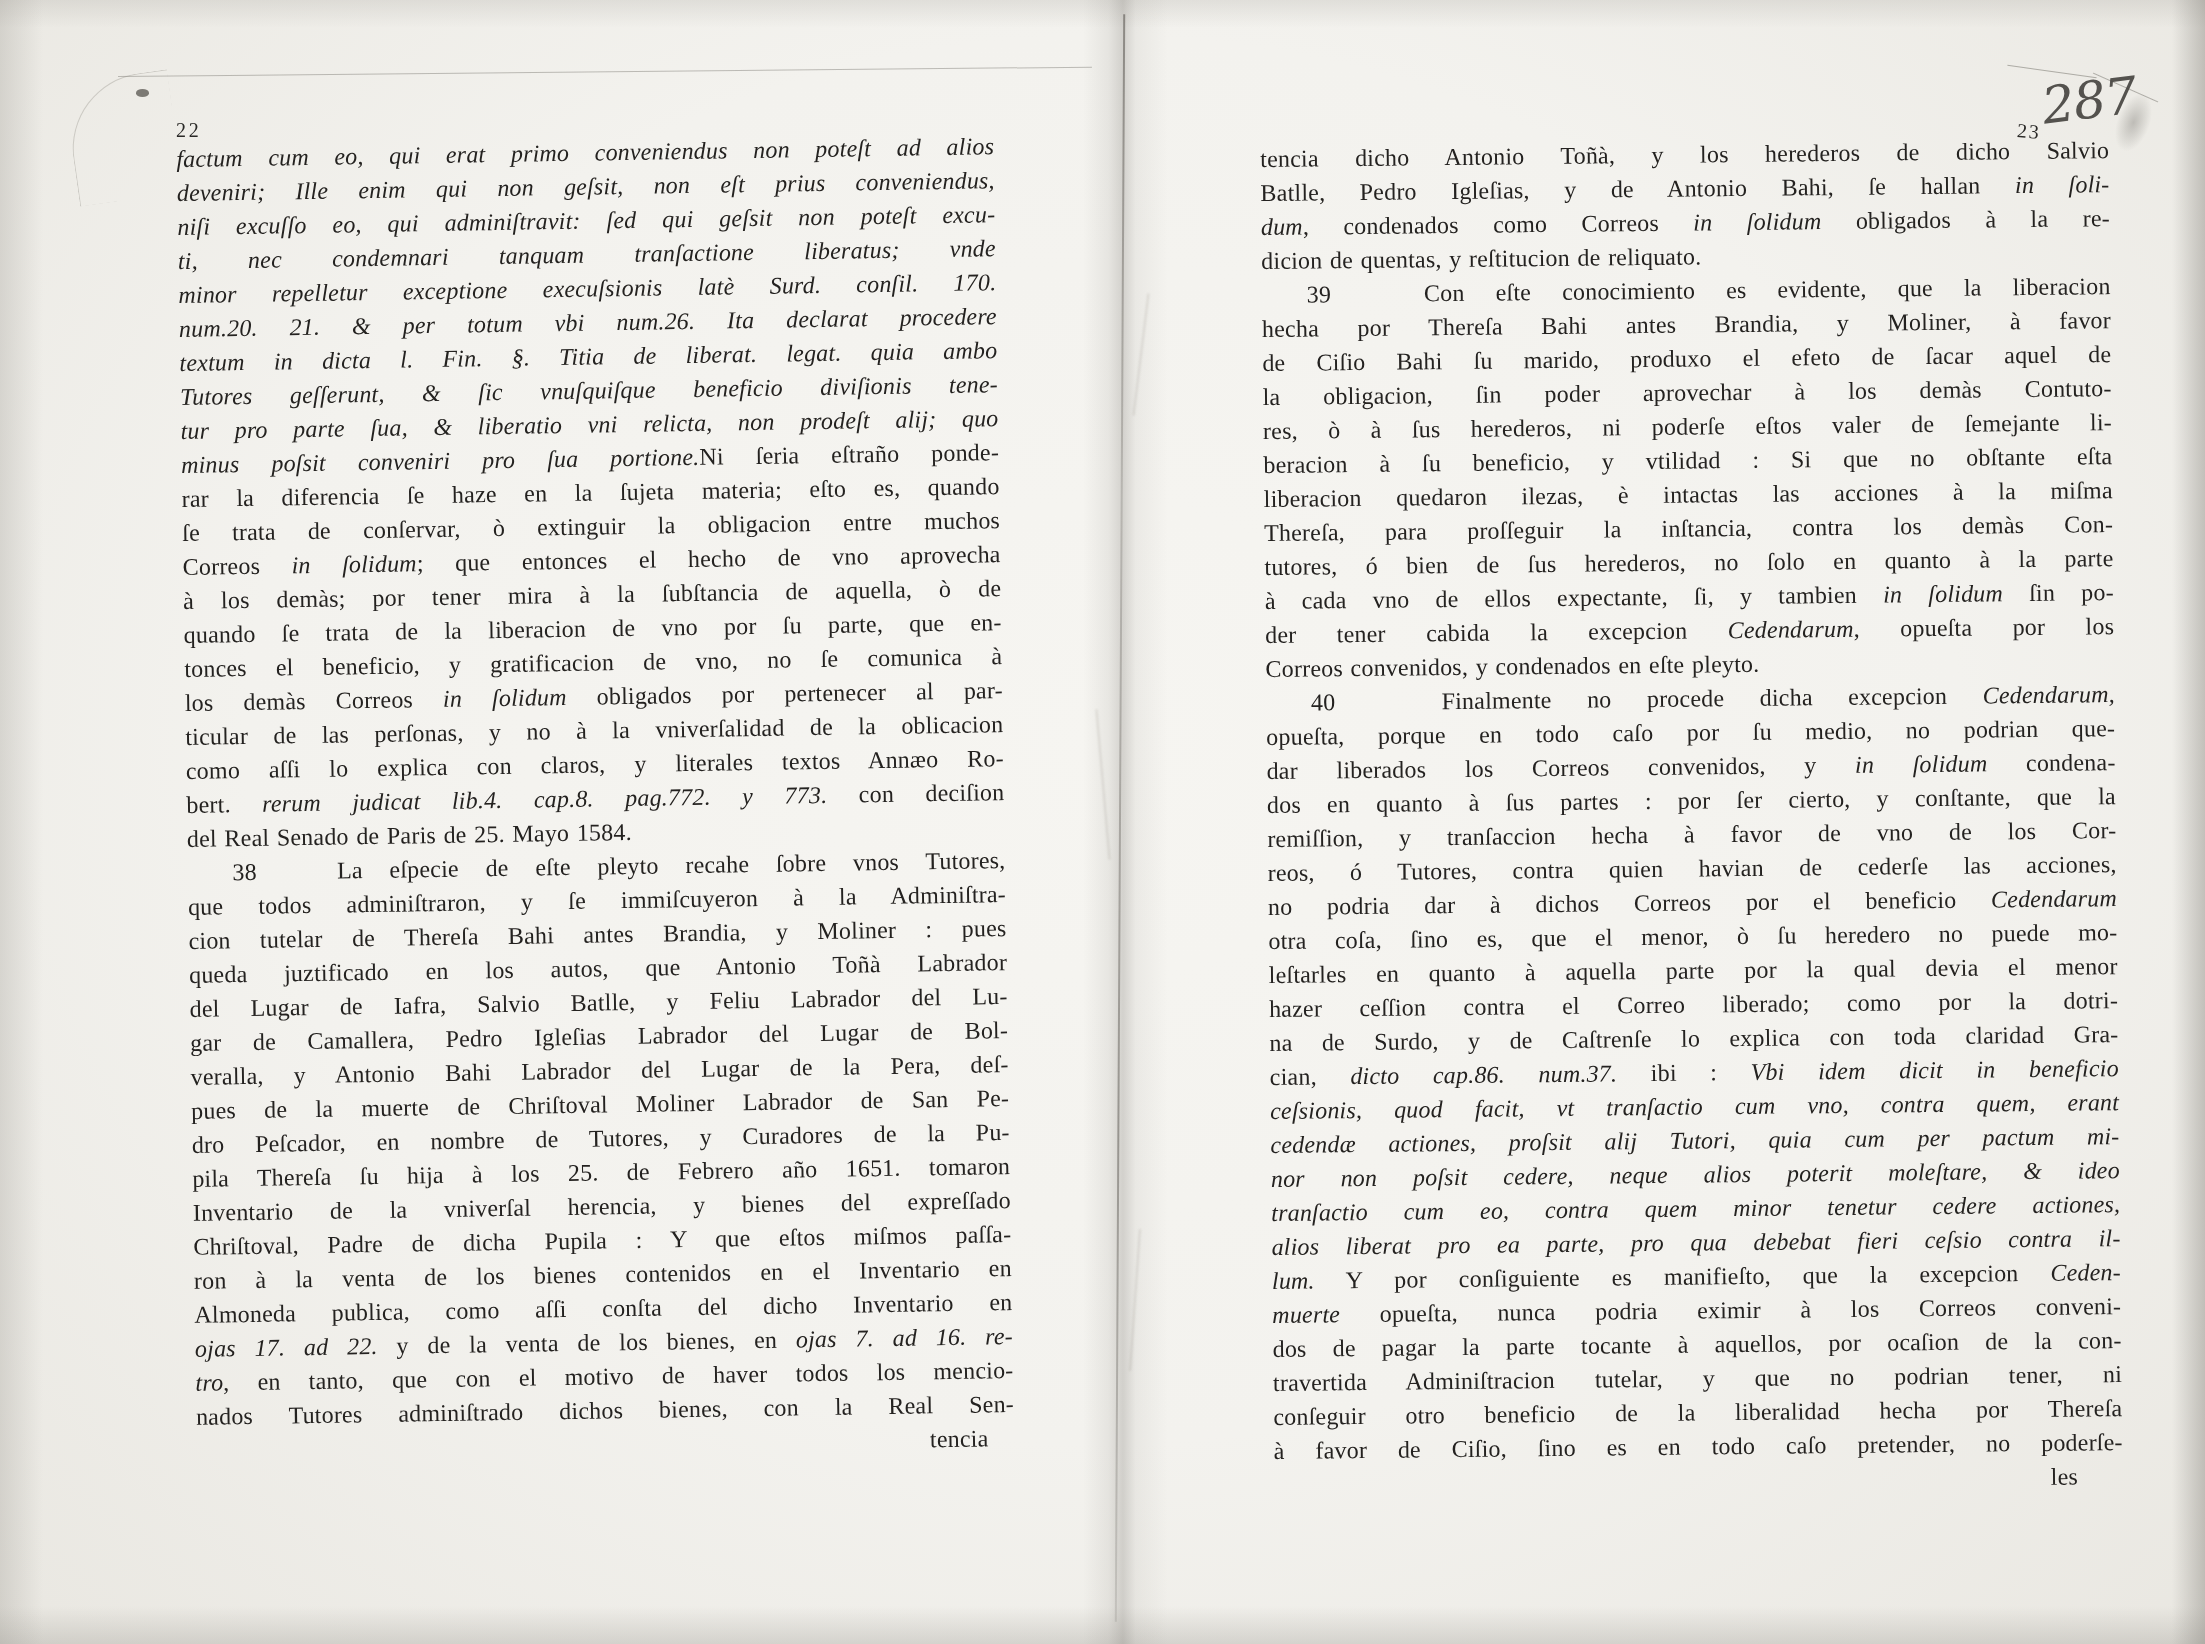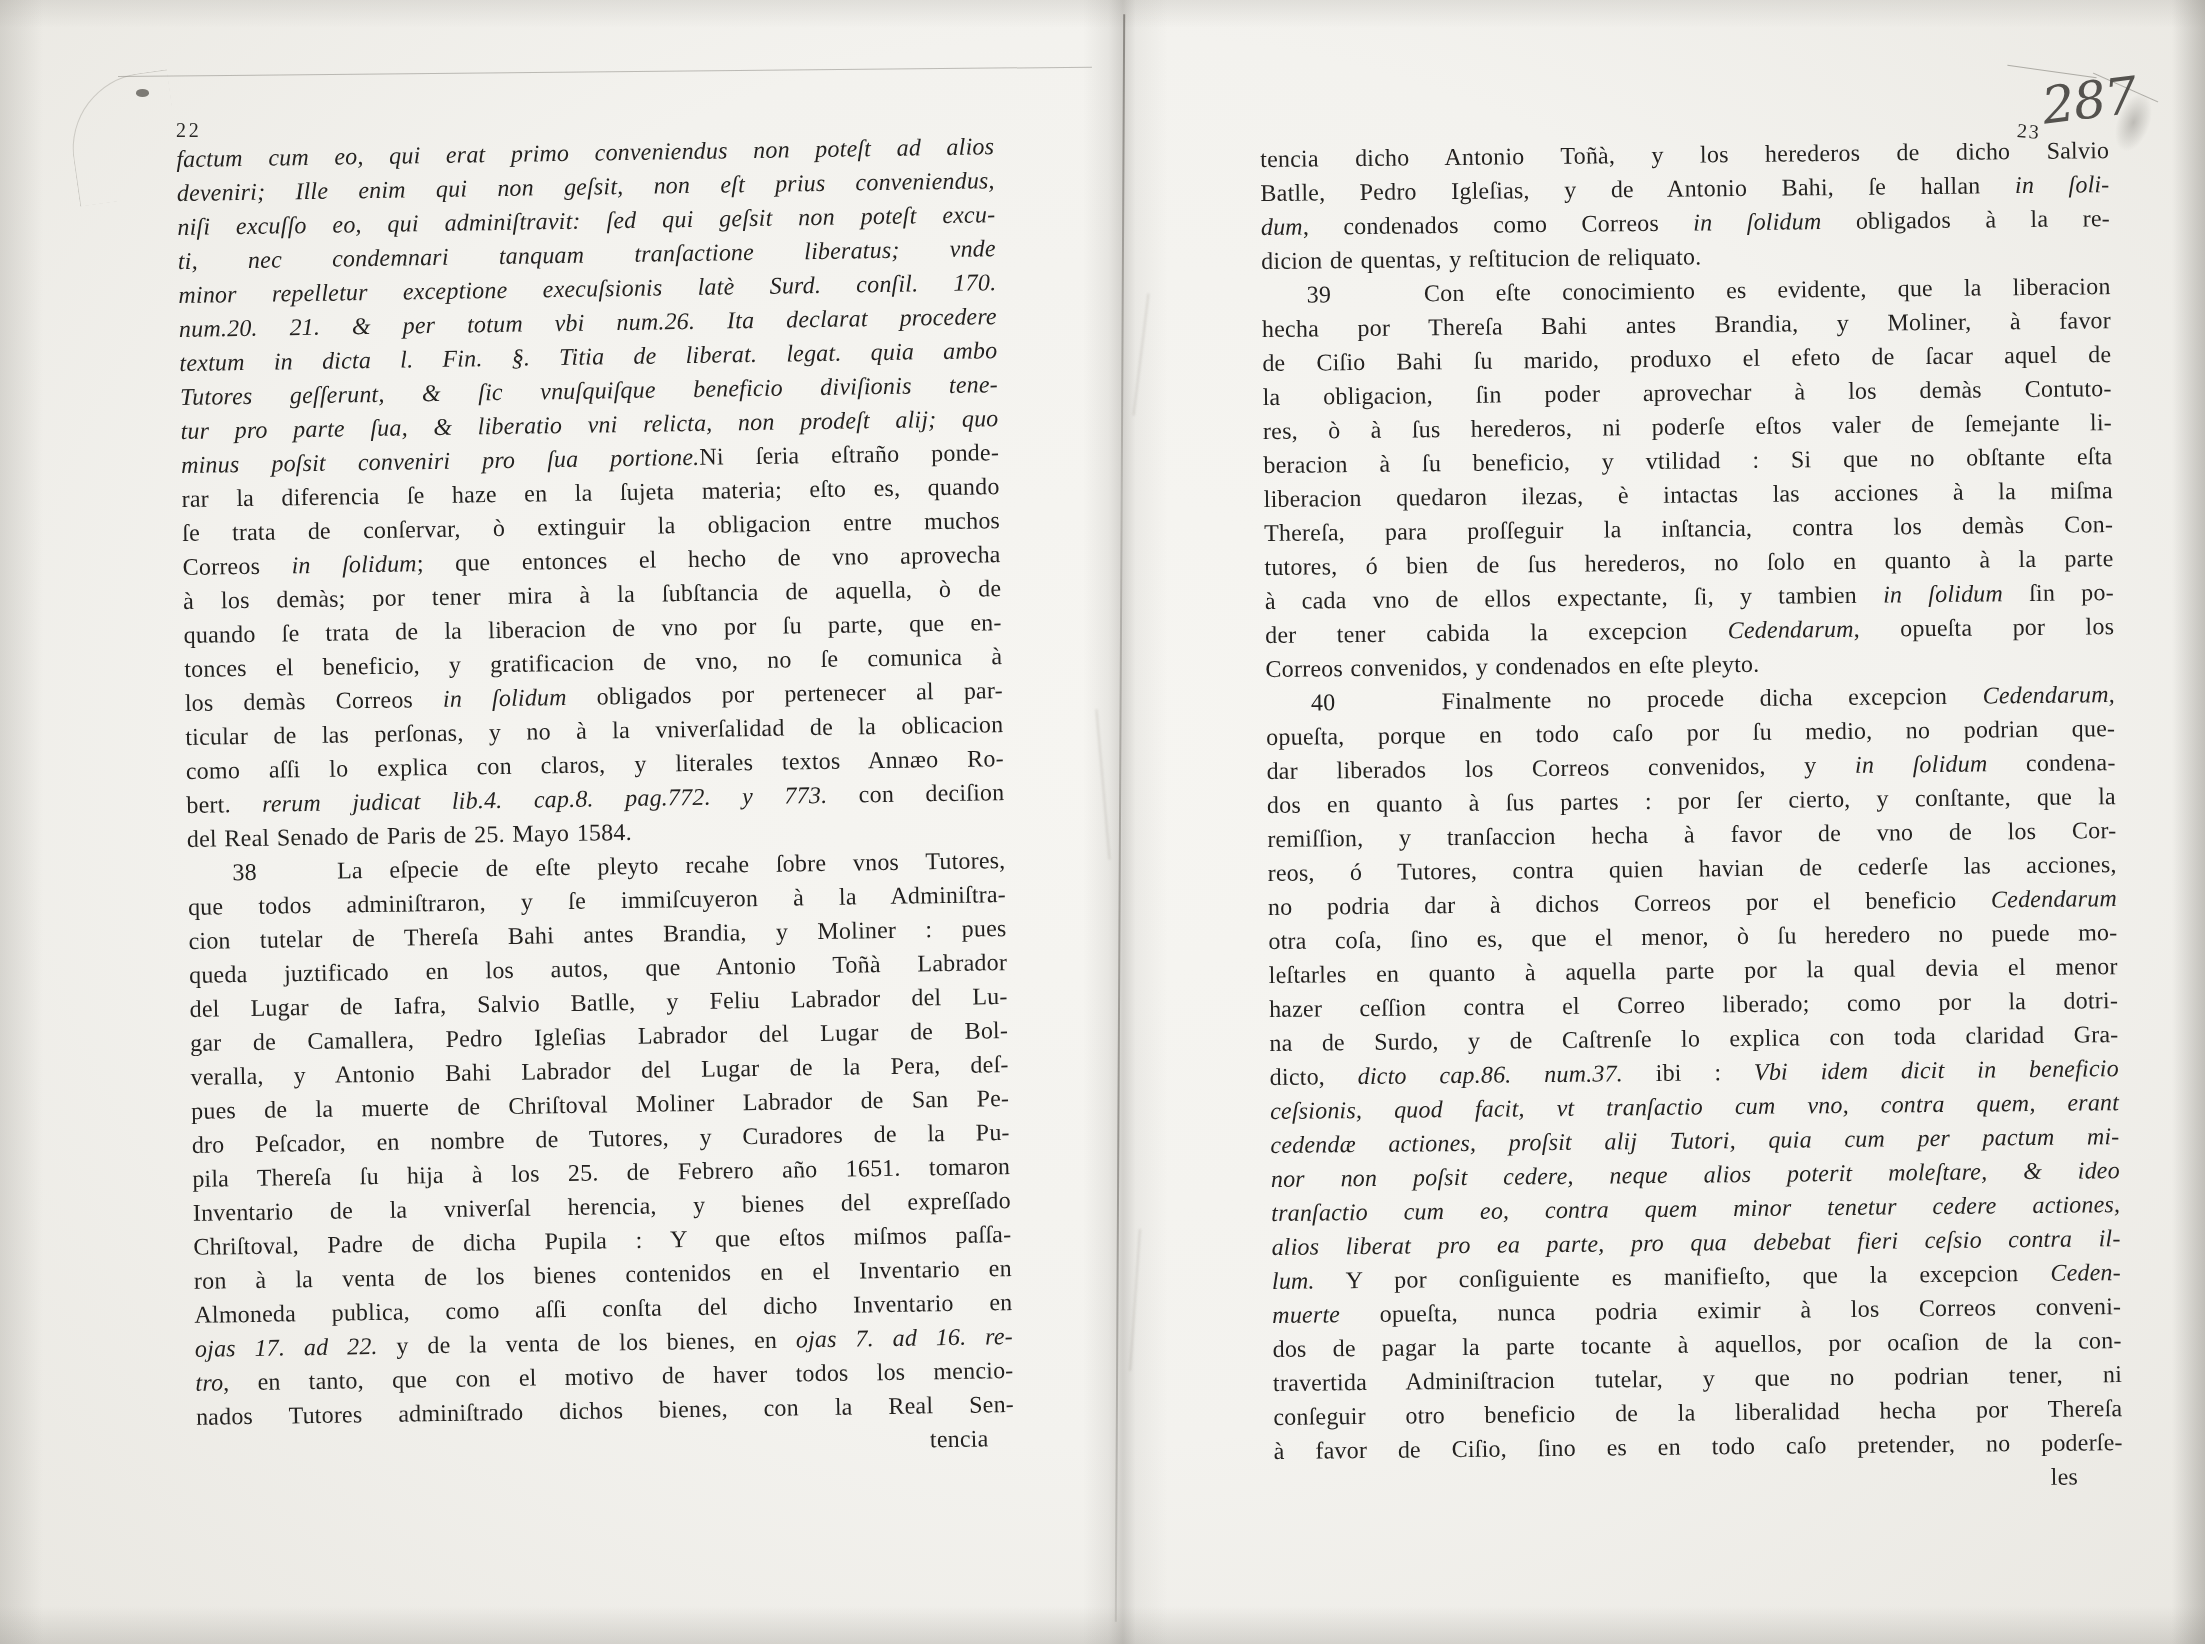--- a/index.html
+++ b/index.html
@@ -146,21 +146,21 @@
           <div class="tline"><span>opueſta, porque en todo caſo por ſu medio, no podrian que-</span></div>
           <div class="tline"><span>dar liberados los Correos convenidos, y </span><span class="it">in ſolidum</span><span> condena-</span></div>
           <div class="tline"><span>dos en quanto à ſus partes : por ſer cierto, y conſtante, que la</span></div>
           <div class="tline"><span>remiſſion, y tranſaccion hecha à favor de vno de los Cor-</span></div>
           <div class="tline"><span>reos, ó Tutores, contra quien havian de cederſe las acciones,</span></div>
           <div class="tline"><span>no podria dar à dichos Correos por el beneficio </span><span class="it">Cedendarum</span></div>
           <div class="tline"><span>otra coſa, ſino es, que el menor, ò ſu heredero no puede mo-</span></div>
           <div class="tline"><span>leſtarles en quanto à aquella parte por la qual devia el menor</span></div>
           <div class="tline"><span>hazer ceſſion contra el Correo liberado; como por la dotri-</span></div>
           <div class="tline"><span>na de Surdo, y de Caſtrenſe lo explica con toda claridad Gra-</span></div>
-          <div class="tline"><span>dicto, </span><span class="it">dicto cap.86. num.37.</span><span> ibi : </span><span class="it">Vbi idem dicit in beneficio</span></div>
+          <div class="tline"><span>cian, </span><span class="it">dicto cap.86. num.37.</span><span> ibi : </span><span class="it">Vbi idem dicit in beneficio</span></div>
           <div class="tline"><span class="it">ceſsionis, quod facit, vt tranſactio cum vno, contra quem, erant</span></div>
           <div class="tline"><span class="it">cedendæ actiones, proſsit alij Tutori, quia cum per pactum mi-</span></div>
           <div class="tline"><span class="it">nor non poſsit cedere, neque alios poterit moleſtare, &amp; ideo</span></div>
           <div class="tline"><span class="it">tranſactio cum eo, contra quem minor tenetur cedere actiones,</span></div>
           <div class="tline"><span class="it">alios liberat pro ea parte, pro qua debebat fieri ceſsio contra il-</span></div>
           <div class="tline"><span class="it">lum.</span><span> Y por conſiguiente es manifieſto, que la excepcion </span><span class="it">Ceden-</span></div>
           <div class="tline"><span class="it">muerte</span><span> opueſta, nunca podria eximir à los Correos conveni-</span></div>
           <div class="tline"><span>dos de pagar la parte tocante à aquellos, por ocaſion de la con-</span></div>
           <div class="tline"><span>travertida Adminiſtracion tutelar, y que no podrian tener, ni</span></div>
           <div class="tline"><span>conſeguir otro beneficio de la liberalidad hecha por Thereſa</span></div>

